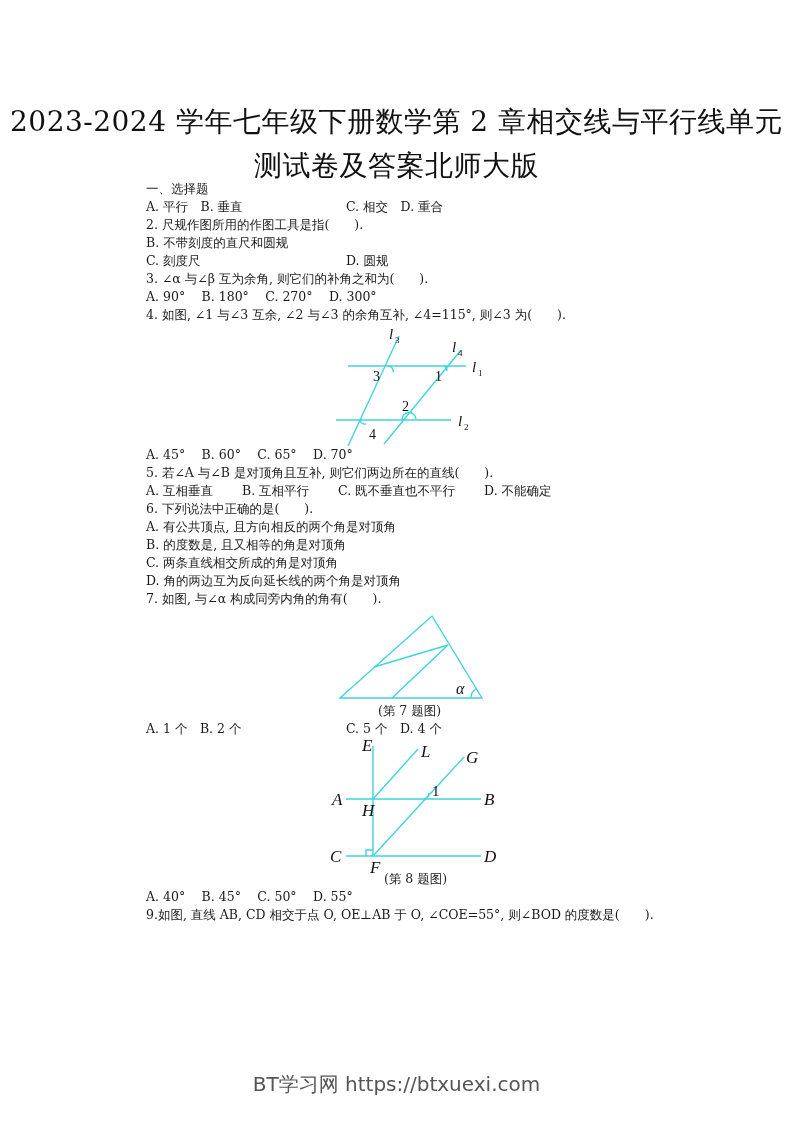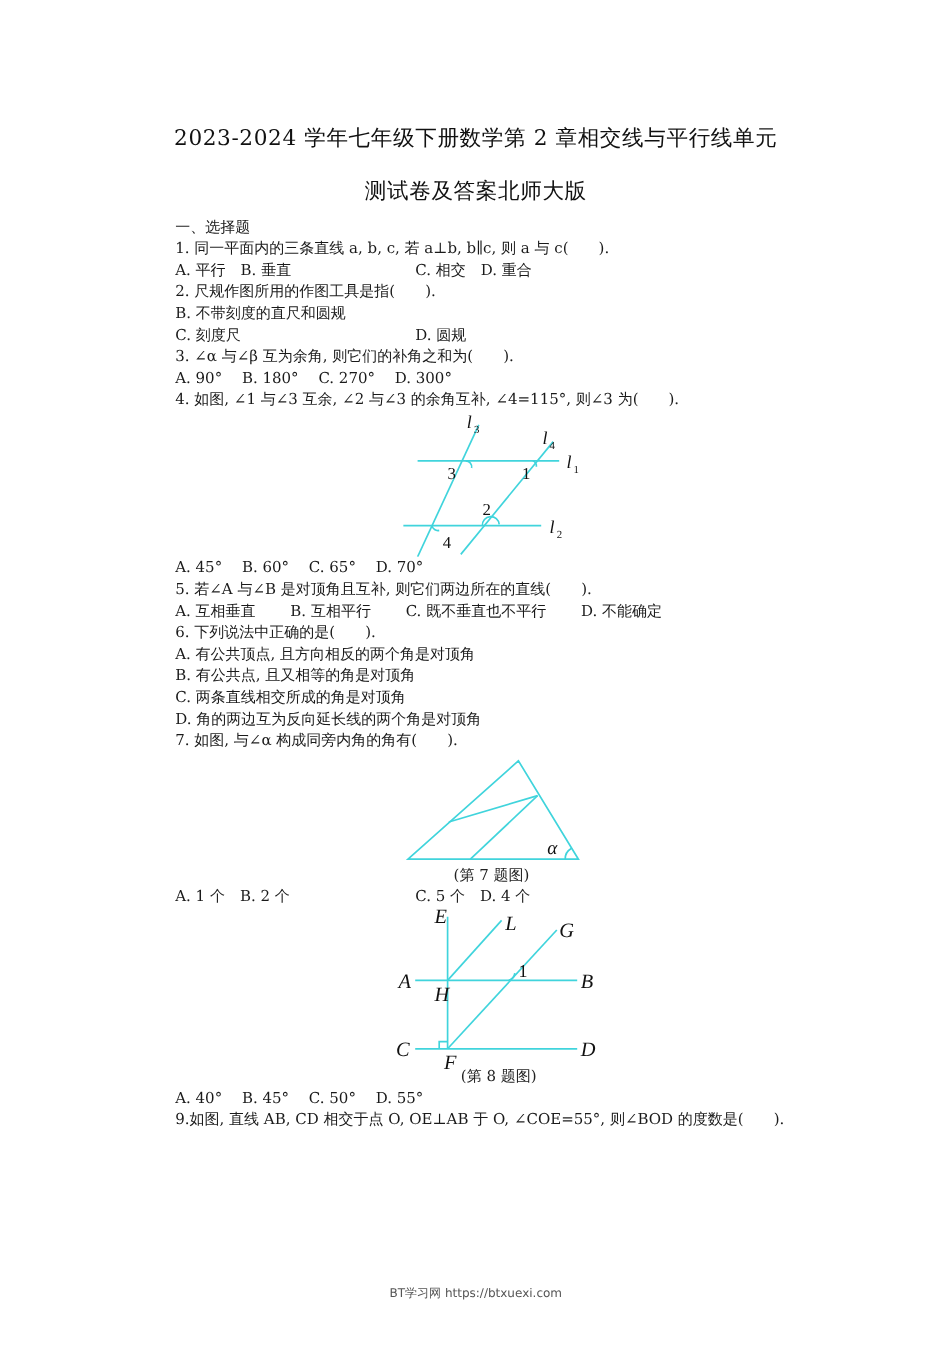--- a/index.html
+++ b/index.html
@@ -13,21 +13,21 @@
       position: relative;
       overflow: hidden;
       font-family: "DejaVu Serif", "Liberation Serif", serif;
       color: #1a1a1a;
     }
     .title {
       position: absolute;
       left: 0;
       width: 793px;
       text-align: center;
-      font-size: 18px;
+      font-size: 28px;
       letter-spacing: 0.5px;
       color: #111;
       font-family: "DejaVu Serif", "Liberation Serif", serif;
     }
     .title.l1 { top: 103px; }
     .title.l2 { top: 147px; text-align: center; }
     .content {
       position: absolute;
       left: 146px;
       top: 180px;
@@ -64,34 +64,33 @@
       fill: #111;
     }
     svg text.num { font-style: normal; }
     .footer {
       position: absolute;
       top: 1071px;
       left: 0;
       width: 793px;
       text-align: center;
       font-family: "DejaVu Sans", "Liberation Sans", sans-serif;
-      font-size: 10px;
+      font-size: 20px;
       color: #555;
     }
   </style>
 </head>
 <body>
 
 <div class="title l1">2023-2024 学年七年级下册数学第 2 章相交线与平行线单元</div>
 <div class="title l2">测试卷及答案北师大版</div>
 
 <div class="content">
   <div class="line">一、选择题</div>
 
-  <div class="line">1. 同一平面内的三条直线 a, b, c, 若 a⊥b, b∥c, 则 a 与 c(　　).</div>
   <div class="row">
     <span class="cell" style="width:200px">A. 平行　B. 垂直</span>
     <span class="cell">C. 相交　D. 重合</span>
   </div>
 
   <div class="line">2. 尺规作图所用的作图工具是指(　　).</div>
   <div class="row">
     <span class="cell">B. 不带刻度的直尺和圆规</span>
   </div>
   <div class="row">
@@ -129,21 +128,21 @@
       <text x="33" y="115" font-size="14" class="num">4</text>
     </svg>
   </div>
   <div class="line">A. 45°　 B. 60°　 C. 65°　 D. 70°</div>
 
   <div class="line">5. 若∠A 与∠B 是对顶角且互补, 则它们两边所在的直线(　　).</div>
   <div class="line">A. 互相垂直　　 B. 互相平行　　 C. 既不垂直也不平行　　 D. 不能确定</div>
 
   <div class="line">6. 下列说法中正确的是(　　).</div>
   <div class="line">A. 有公共顶点, 且方向相反的两个角是对顶角</div>
-  <div class="line">B. 有公共点, 且又相等的角是对顶角</div>
+  <div class="line">B. 的度数是, 且又相等的角是对顶角</div>
   <div class="line">C. 两条直线相交所成的角是对顶角</div>
   <div class="line">D. 角的两边互为反向延长线的两个角是对顶角</div>
 
   <div class="line">7. 如图, 与∠α 构成同旁内角的角有(　　).</div>
   <div class="figure fig7">
     <svg width="150" height="96" viewBox="0 0 150 96">
       <g stroke="#40d4dc" stroke-width="1.4" fill="none">
         <polygon points="4,90 96,8 146,90"></polygon>
         <line x1="38" y1="59" x2="112" y2="37"></line>
         <line x1="56" y1="90" x2="112" y2="37"></line>

